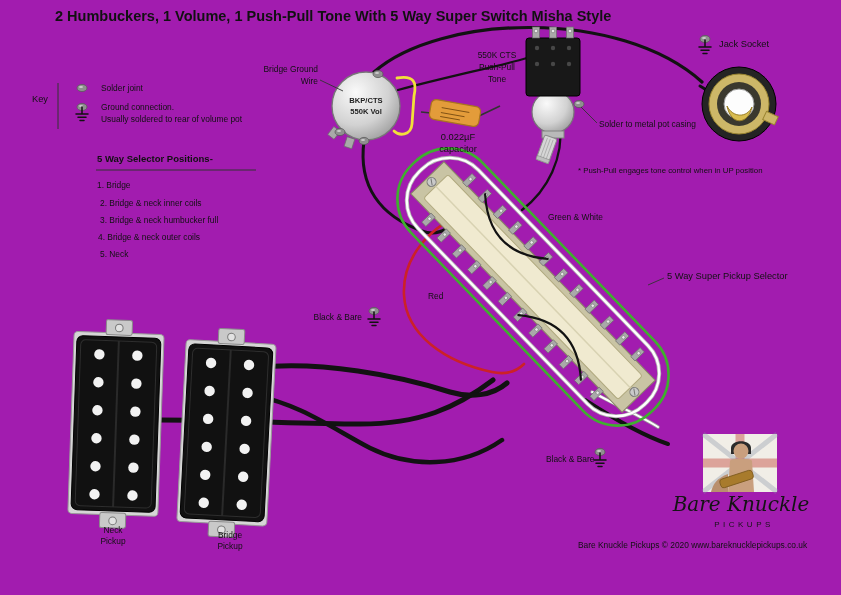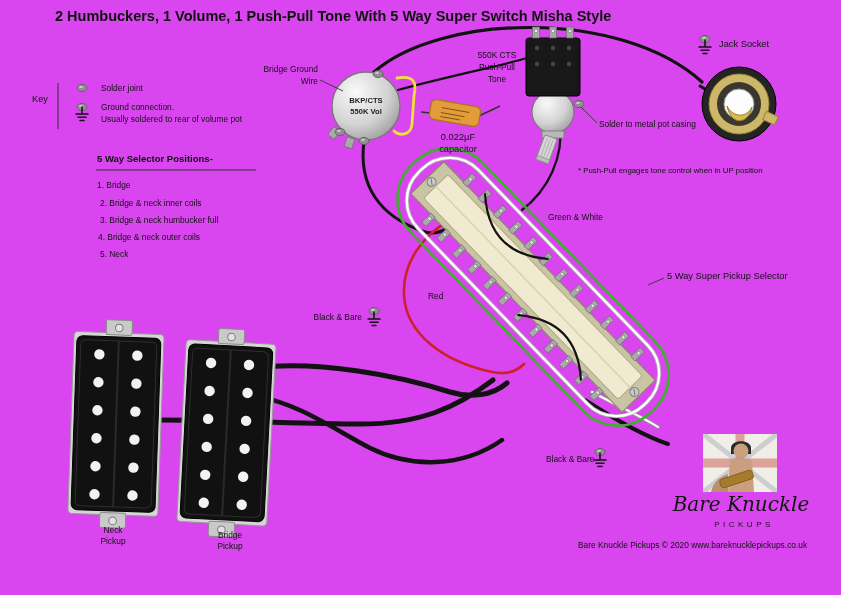--- a/index.html
+++ b/index.html
@@ -1,16 +1,16 @@
 <!DOCTYPE html>
 <html><head>
 <meta charset="utf-8">
 <style>
   html,body{margin:0;padding:0;background:#fff;}
-  #stage{position:relative;width:841px;height:595px;background:#d946ef;overflow:hidden;}
+  #stage{position:relative;width:841px;height:595px;background:#a21caf;overflow:hidden;}
   svg{display:block;}
   .t{font-family:"Liberation Sans",sans-serif;fill:#111;}
   .title{font-size:14.5px;font-weight:bold;}
   .h{font-size:9.5px;font-weight:bold;}
   .l{font-size:9.3px;}
   .s{font-size:8.4px;}
   .xs{font-size:7.8px;}
   .c{text-anchor:middle;}
   .e{text-anchor:end;}
   .pot-t{font-size:7.6px;fill:#222;font-weight:bold;}

